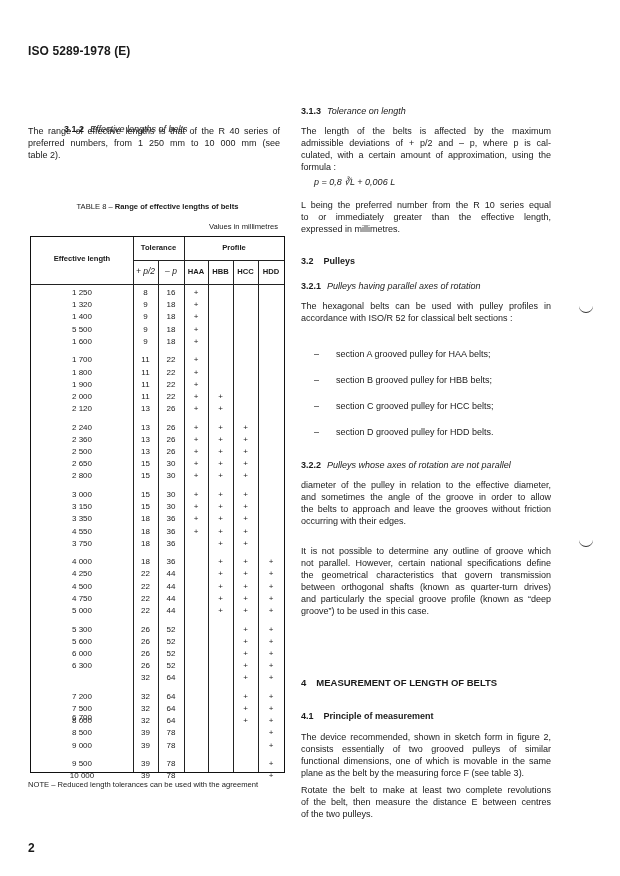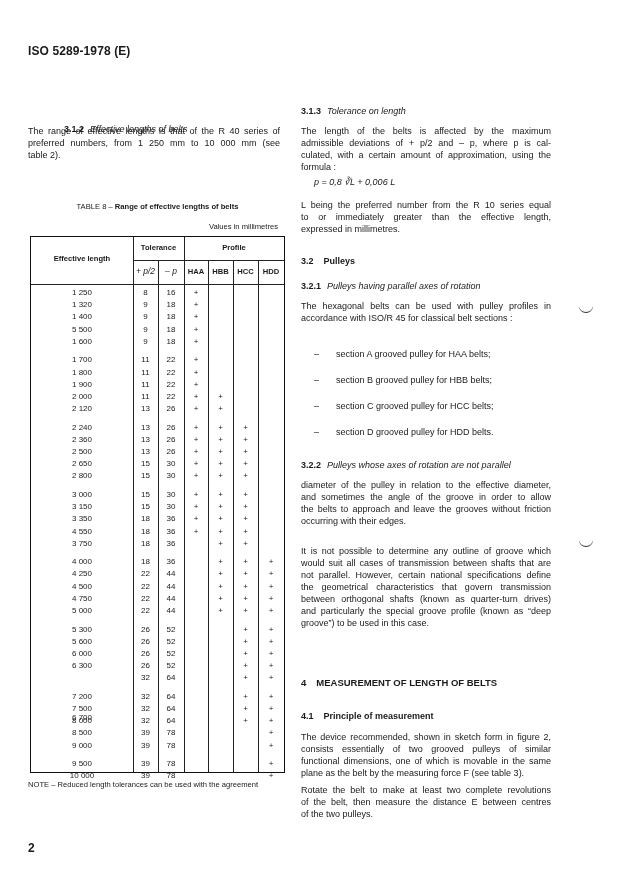--- a/index.html
+++ b/index.html
@@ -436,21 +436,21 @@
 
 <div class="abs h3b" style="left:301px; top:256px;">
   <span class="num">3.2</span><span>Pulleys</span>
 </div>
 
 <div class="abs h3" style="left:301px; top:281px;">
   <span class="num">3.2.1</span><span class="title">Pulleys having parallel axes of rotation</span>
 </div>
 <div class="abs para" style="left:301px; top:300px; width:250px;">
   <div style="text-align-last:justify;">The hexagonal belts can be used with pulley profiles in</div>
-  <div>accordance with ISO/R 45 for classical belt sections :</div>
+  <div>accordance with ISO/R 52 for classical belt sections :</div>
 </div>
 
 <div class="abs bullet" style="left:314px; top:349px;">
   <span class="dash">–</span><span>section A grooved pulley for HAA belts;</span>
 </div>
 <div class="abs bullet" style="left:314px; top:375px;">
   <span class="dash">–</span><span>section B grooved pulley for HBB belts;</span>
 </div>
 <div class="abs bullet" style="left:314px; top:401px;">
   <span class="dash">–</span><span>section C grooved pulley for HCC belts;</span>
@@ -463,21 +463,20 @@
   <span class="num">3.2.2</span><span class="title">Pulleys whose axes of rotation are not parallel</span>
 </div>
 <div class="abs para" style="left:301px; top:479px; width:250px;">
   <div style="text-align-last:justify;">diameter of the pulley in relation to the effective diameter,</div>
   <div style="text-align-last:justify;">and sometimes the angle of the groove in order to allow</div>
   <div style="text-align-last:justify;">the belts to approach and leave the grooves without friction</div>
   <div>occurring with their edges.</div>
 </div>
 <div class="abs para" style="left:301px; top:545px; width:250px;">
   <div style="text-align-last:justify;">It is not possible to determine any outline of groove which</div>
-  <div style="text-align-last:justify;">would suit all cases of transmission between shafts that are</div>
   <div style="text-align-last:justify;">not parallel. However, certain national specifications define</div>
   <div style="text-align-last:justify;">the geometrical characteristics that govern transmission</div>
   <div style="text-align-last:justify;">between orthogonal shafts (known as quarter-turn drives)</div>
   <div style="text-align-last:justify;">and particularly the special groove profile (known as “deep</div>
   <div>groove”) to be used in this case.</div>
 </div>
 
 <div class="abs h2" style="left:301px; top:677px;">
   <span class="num">4</span><span>MEASUREMENT OF LENGTH OF BELTS</span>
 </div>

